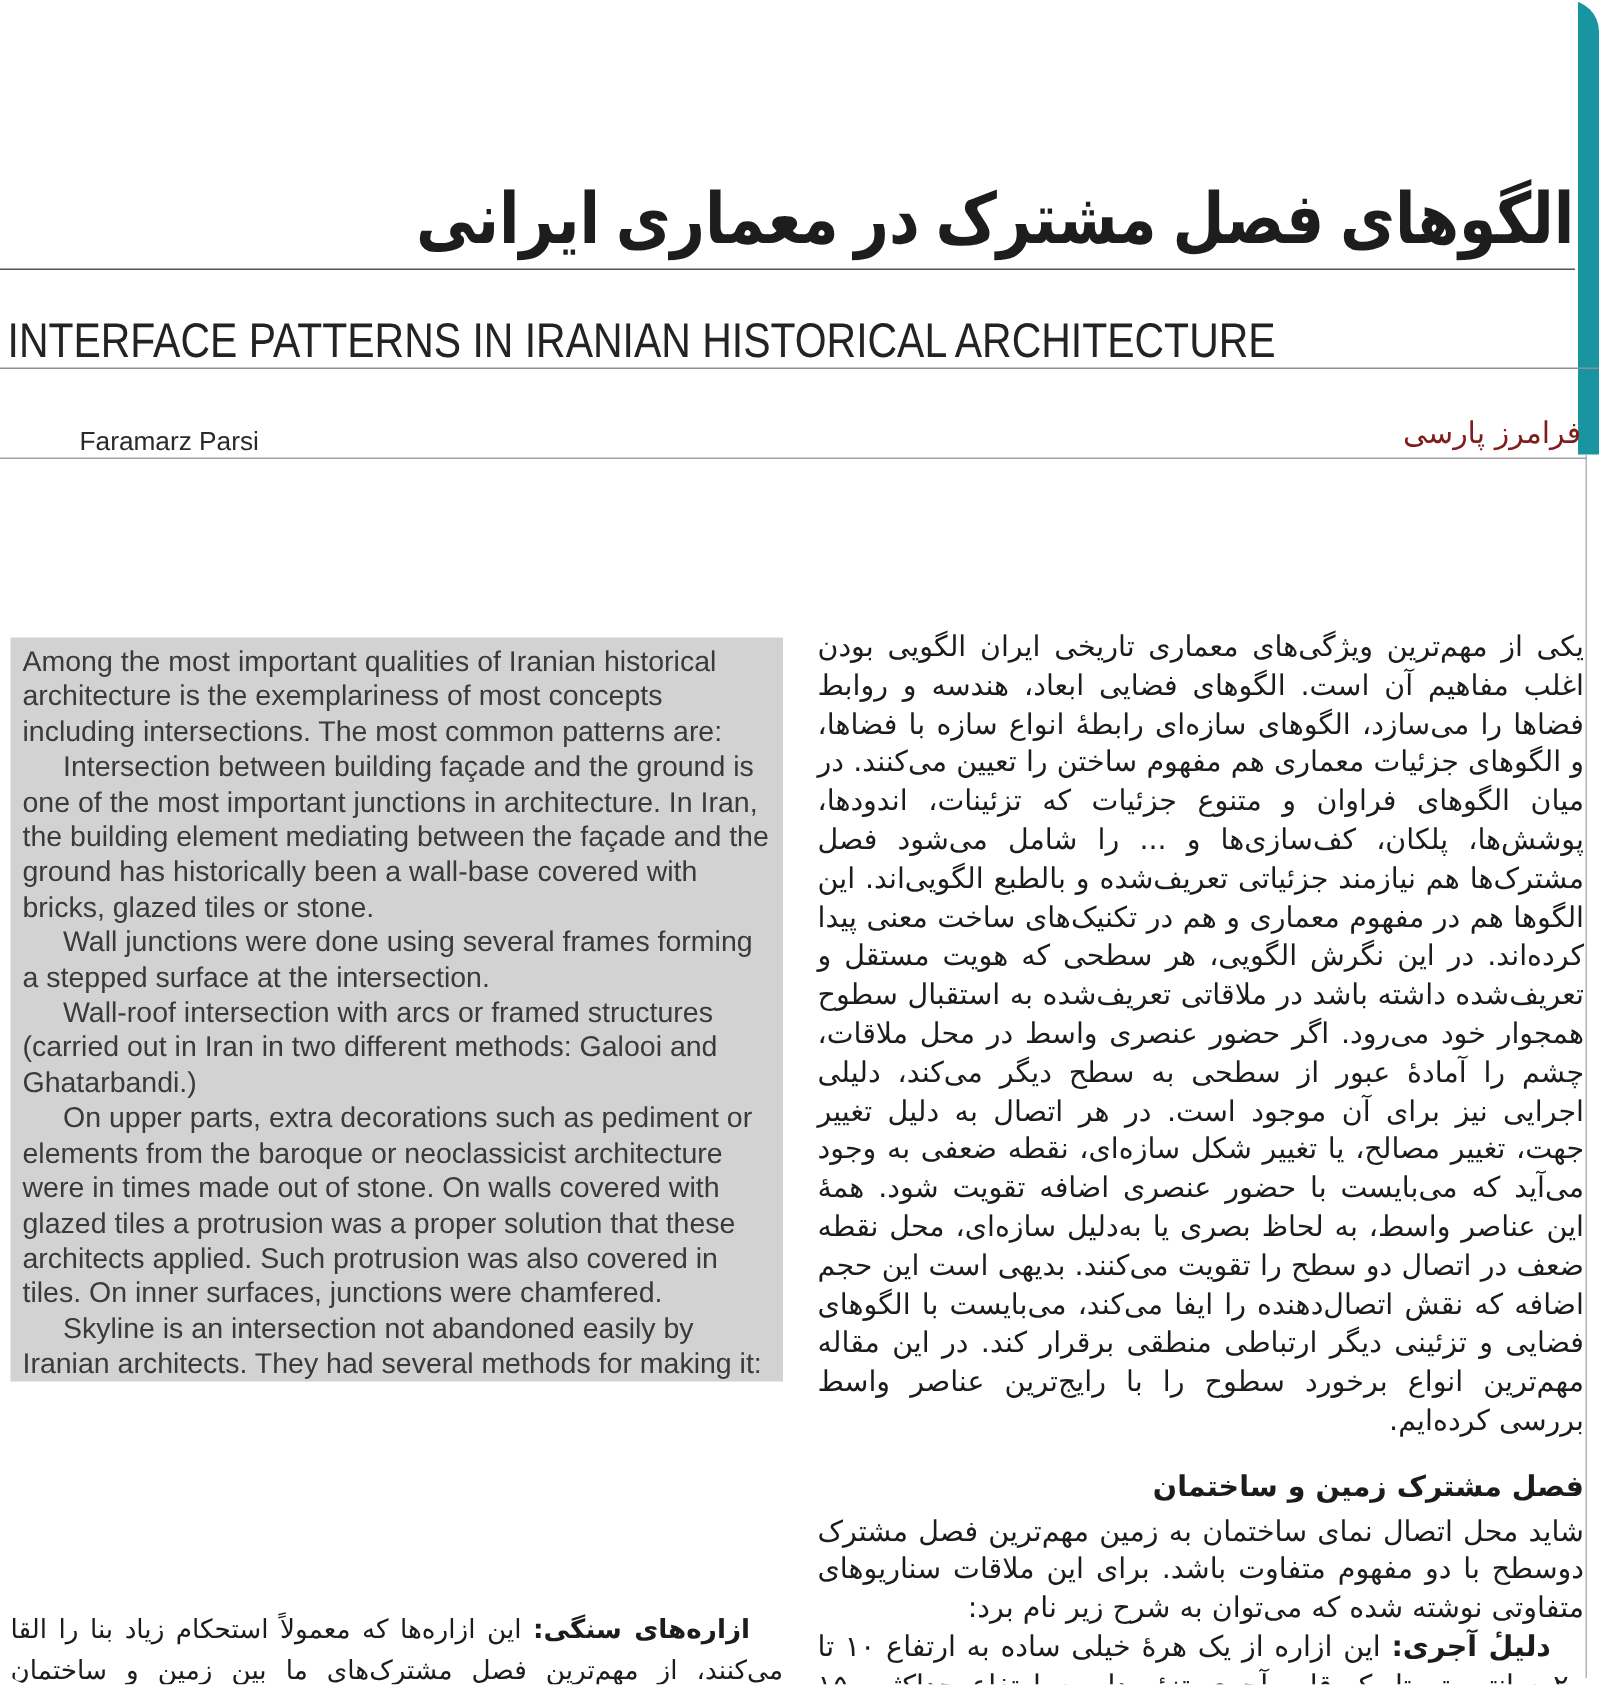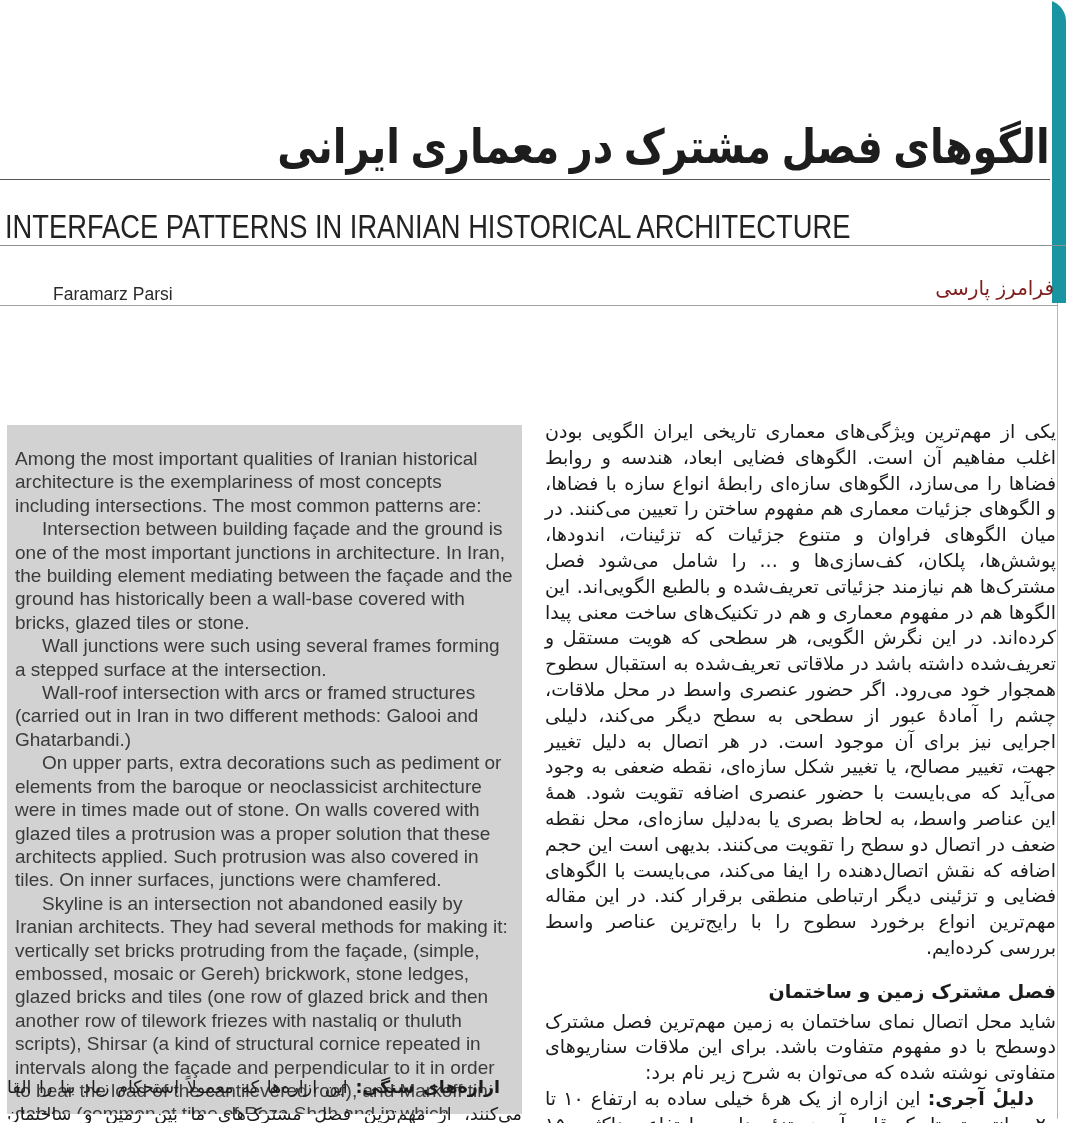--- a/index.html
+++ b/index.html
@@ -79,24 +79,24 @@
   }
   .rule-authors{
     position:absolute;
     left:0;top:305px;width:1058px;height:1px;
     background:#a3a3a3;
   }
   
   .abstract-box{
     position:absolute;
     left:7px;top:425px;
-    width:515px;height:689px;
+    width:515px;height:496px;
     background:#d2d2d2;
     box-sizing:border-box;
-    padding:22px 8px 0 8px;
+    padding:5px 8px 0 8px;
     overflow:hidden;
   }
   .abstract-box p{
     margin:0;
     font-size:19px;
     line-height:23.4px;
     color:#3a3a3a;
     text-align:left;
   }
   .abstract-box p + p{ text-indent:27px; }
@@ -153,21 +153,21 @@
   <div class="title-en">INTERFACE PATTERNS IN IRANIAN HISTORICAL ARCHITECTURE</div>
   <div class="rule-title-en"></div>
 
   <div class="author-en">Faramarz Parsi</div>
   <div class="author-fa">فرامرز پارسی</div>
   <div class="rule-authors"></div>
 
   <div class="abstract-box">
     <p>Among the most important qualities of Iranian historical architecture is the exemplariness of most concepts including intersections. The most common patterns are:</p>
     <p>Intersection between building façade and the ground is one of the most important junctions in architecture. In Iran, the building element mediating between the façade and the ground has historically been a wall-base covered with bricks, glazed tiles or stone.</p>
-    <p>Wall junctions were such using several frames forming a stepped surface at the intersection.</p>
+    <p>Wall junctions were done using several frames forming a stepped surface at the intersection.</p>
     <p>Wall-roof intersection with arcs or framed structures (carried out in Iran in two different methods: Galooi and Ghatarbandi.)</p>
     <p>On upper parts, extra decorations such as pediment or elements from the baroque or neoclassicist architecture were in times made out of stone. On walls covered with glazed tiles a protrusion was a proper solution that these architects applied. Such protrusion was also covered in tiles. On inner surfaces, junctions were chamfered.</p>
     <p>Skyline is an intersection not abandoned easily by Iranian architects. They had several methods for making it: vertically set bricks protruding from the façade, (simple, embossed, mosaic or Gereh) brickwork, stone ledges, glazed bricks and tiles (one row of glazed brick and then another row of tilework friezes with nastaliq or thuluth scripts), Shirsar (a kind of structural cornice repeated in intervals along the façade and perpendicular to it in order to bear the load of the cantilevered roof), and Markoff tin gables (common at time of Reza Shah and in which instead of brick or stone, tin plates were used).</p>
   </div>
 
   <div class="stone-para">
     <span class="fa-lead">ازاره‌های سنگی:</span><span> این ازاره‌ها که معمولاً استحکام زیاد بنا را القا می‌کنند، از مهم‌ترین فصل مشترک‌های ما بین زمین و ساختمان محسوب می‌شوند. ازاره‌های سنگی را می‌توان در بناهای تاریخی فراوان دید.</span>
   </div>
 
   <div class="fa-column">

